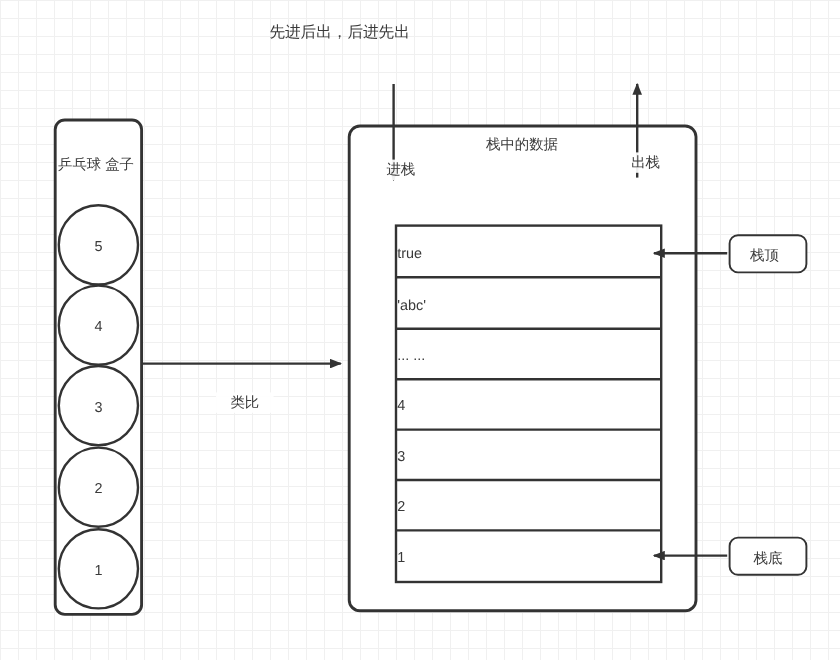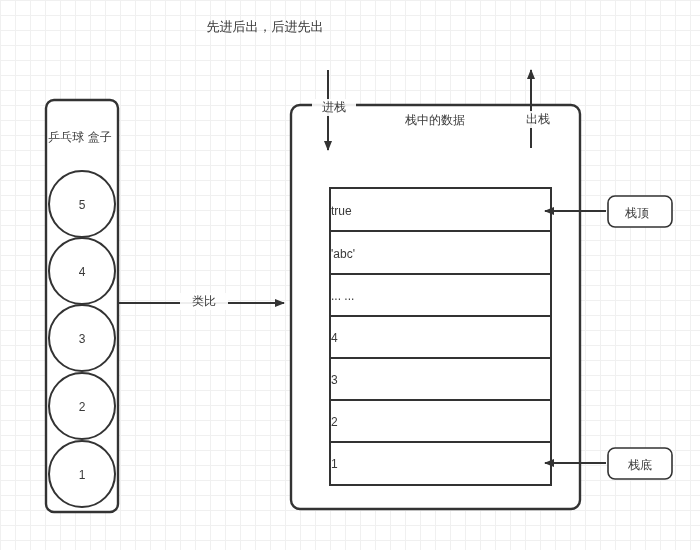--- a/index.html
+++ b/index.html
@@ -25,21 +25,21 @@
   }
   .svg-layer {
     position: absolute;
     left: 0;
     top: 0;
     width: 700px;
     height: 550px;
   }
   .title {
     position: absolute;
-    left: 165px;
+    left: 183px;
     top: 18px;
     width: 200px;
     font-size: 13px;
     color: #3a3a3a;
     text-align: center;
   }
   .ball-label {
     position: absolute;
     left: 44px;
     top: 116px;
@@ -63,20 +63,21 @@
     width: 160px;
     font-size: 12px;
     text-align: center;
   }
   .arrow-label {
     position: absolute;
     font-size: 12px;
     background: rgba(255,255,255,0.92);
     padding: 0 2px;
     text-align: center;
+    margin-top: 34px;
   }
   .cell-text {
     position: absolute;
     left: 331px;
     width: 219px;
     font-size: 12px;
     text-align: left;
     color: #3a3a3a;
   }
   .callout-text {
@@ -137,21 +138,21 @@
 
   <div class="ball-num" style="left:46px; top:198px;">5</div>
   <div class="ball-num" style="left:46px; top:265px;">4</div>
   <div class="ball-num" style="left:46px; top:332px;">3</div>
   <div class="ball-num" style="left:46px; top:400px;">2</div>
   <div class="ball-num" style="left:46px; top:468px;">1</div>
 
   <div class="arrow-label" style="left:180px; top:293px; width:44px;">类比</div>
 
   <div class="arrow-label" style="left:312px; top:99px; width:40px;">进栈</div>
-  <div class="arrow-label" style="left:516px; top:111px; width:40px;">出栈</div>
+  <div class="arrow-label" style="left:516px; top:93px; width:40px;">出栈</div>
 
   <div class="stack-title">栈中的数据</div>
 
   <div class="cell-text" style="top:204px;">true</div>
   <div class="cell-text" style="top:247px;">'abc'</div>
   <div class="cell-text" style="top:289px;">... ...</div>
   <div class="cell-text" style="top:331px;">4</div>
   <div class="cell-text" style="top:373px;">3</div>
   <div class="cell-text" style="top:415px;">2</div>
   <div class="cell-text" style="top:457px;">1</div>

